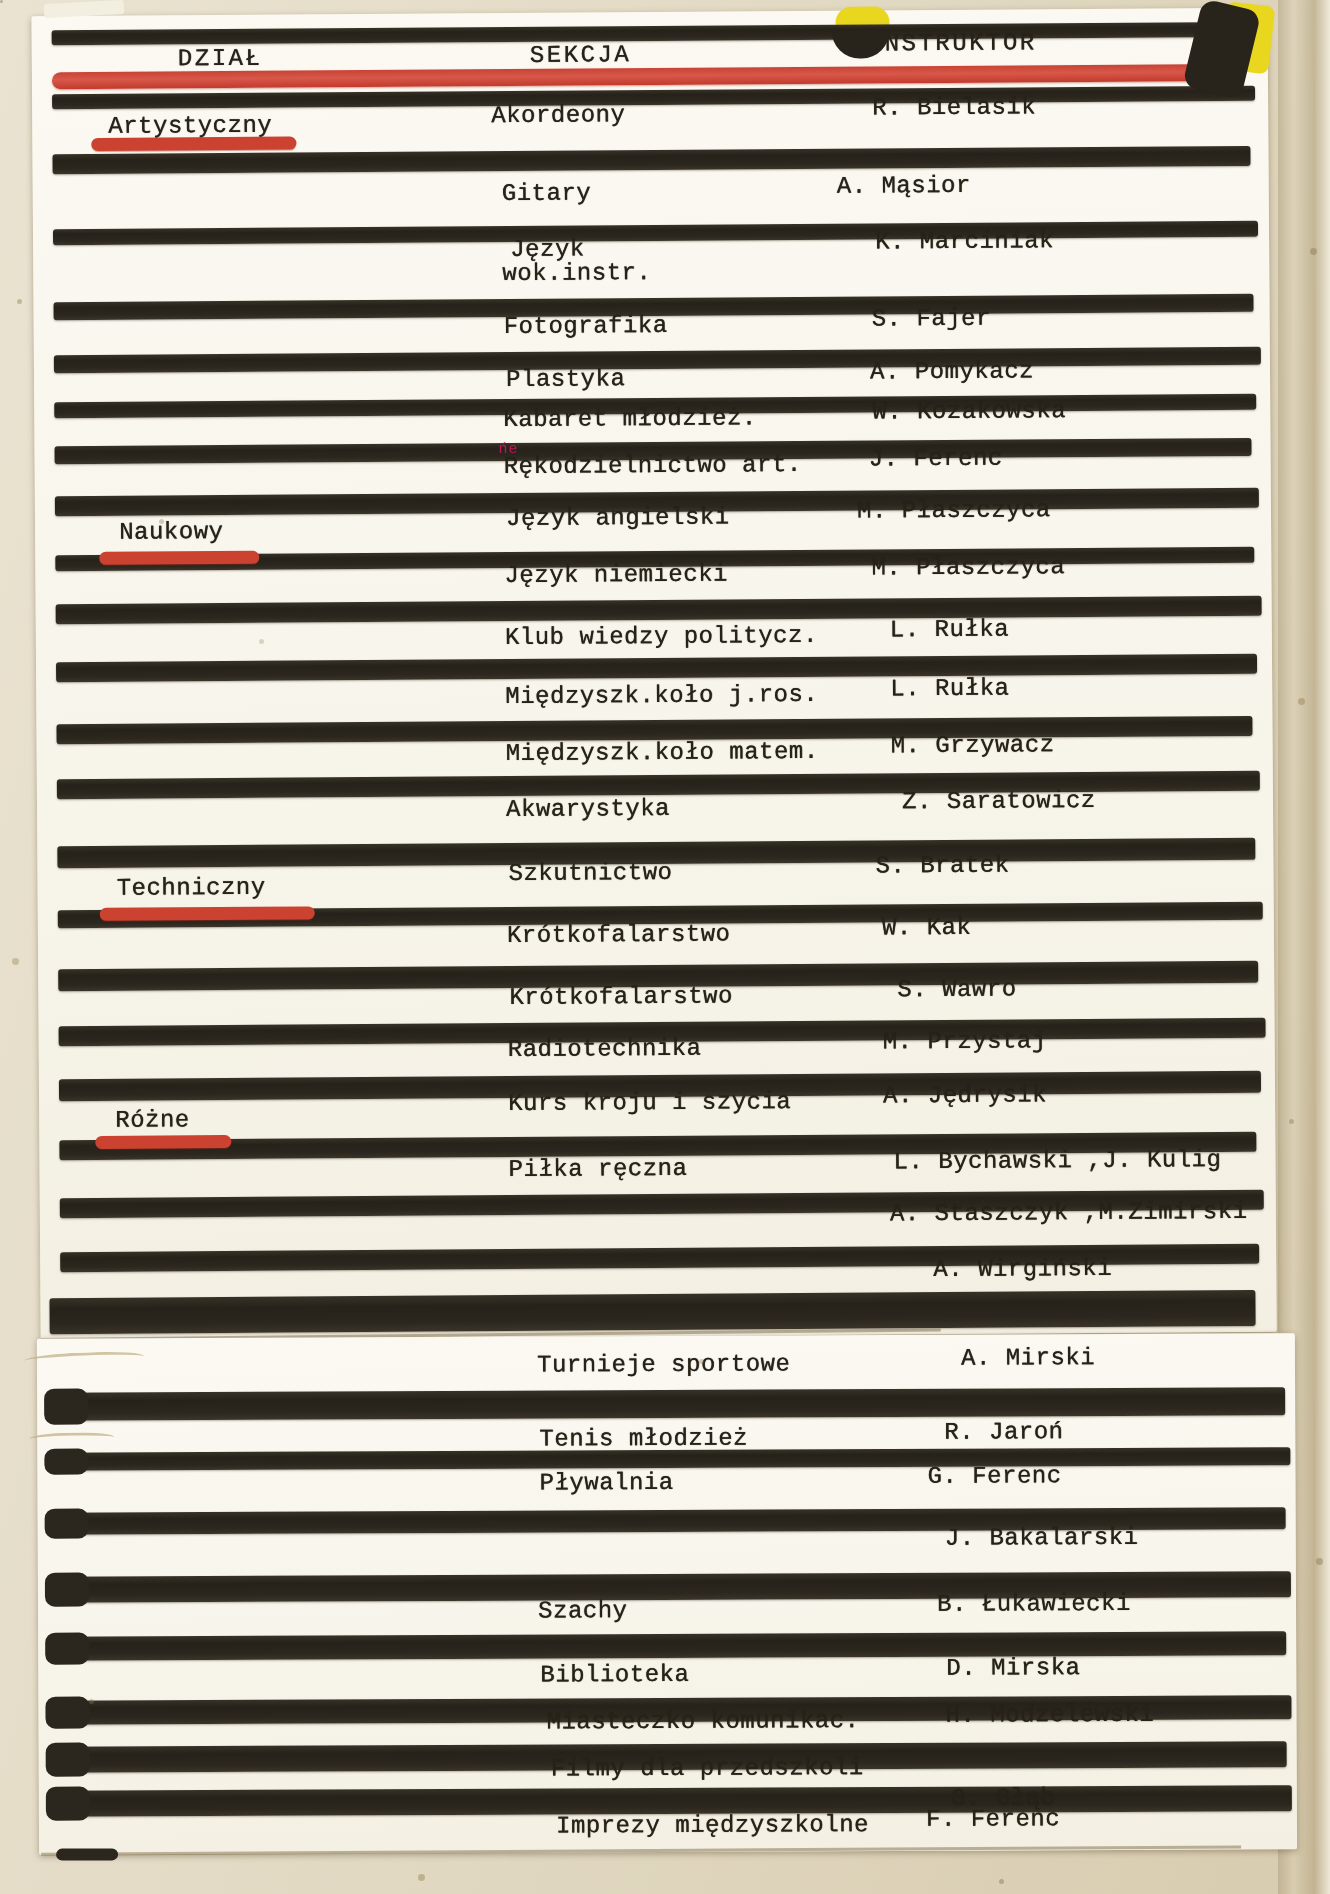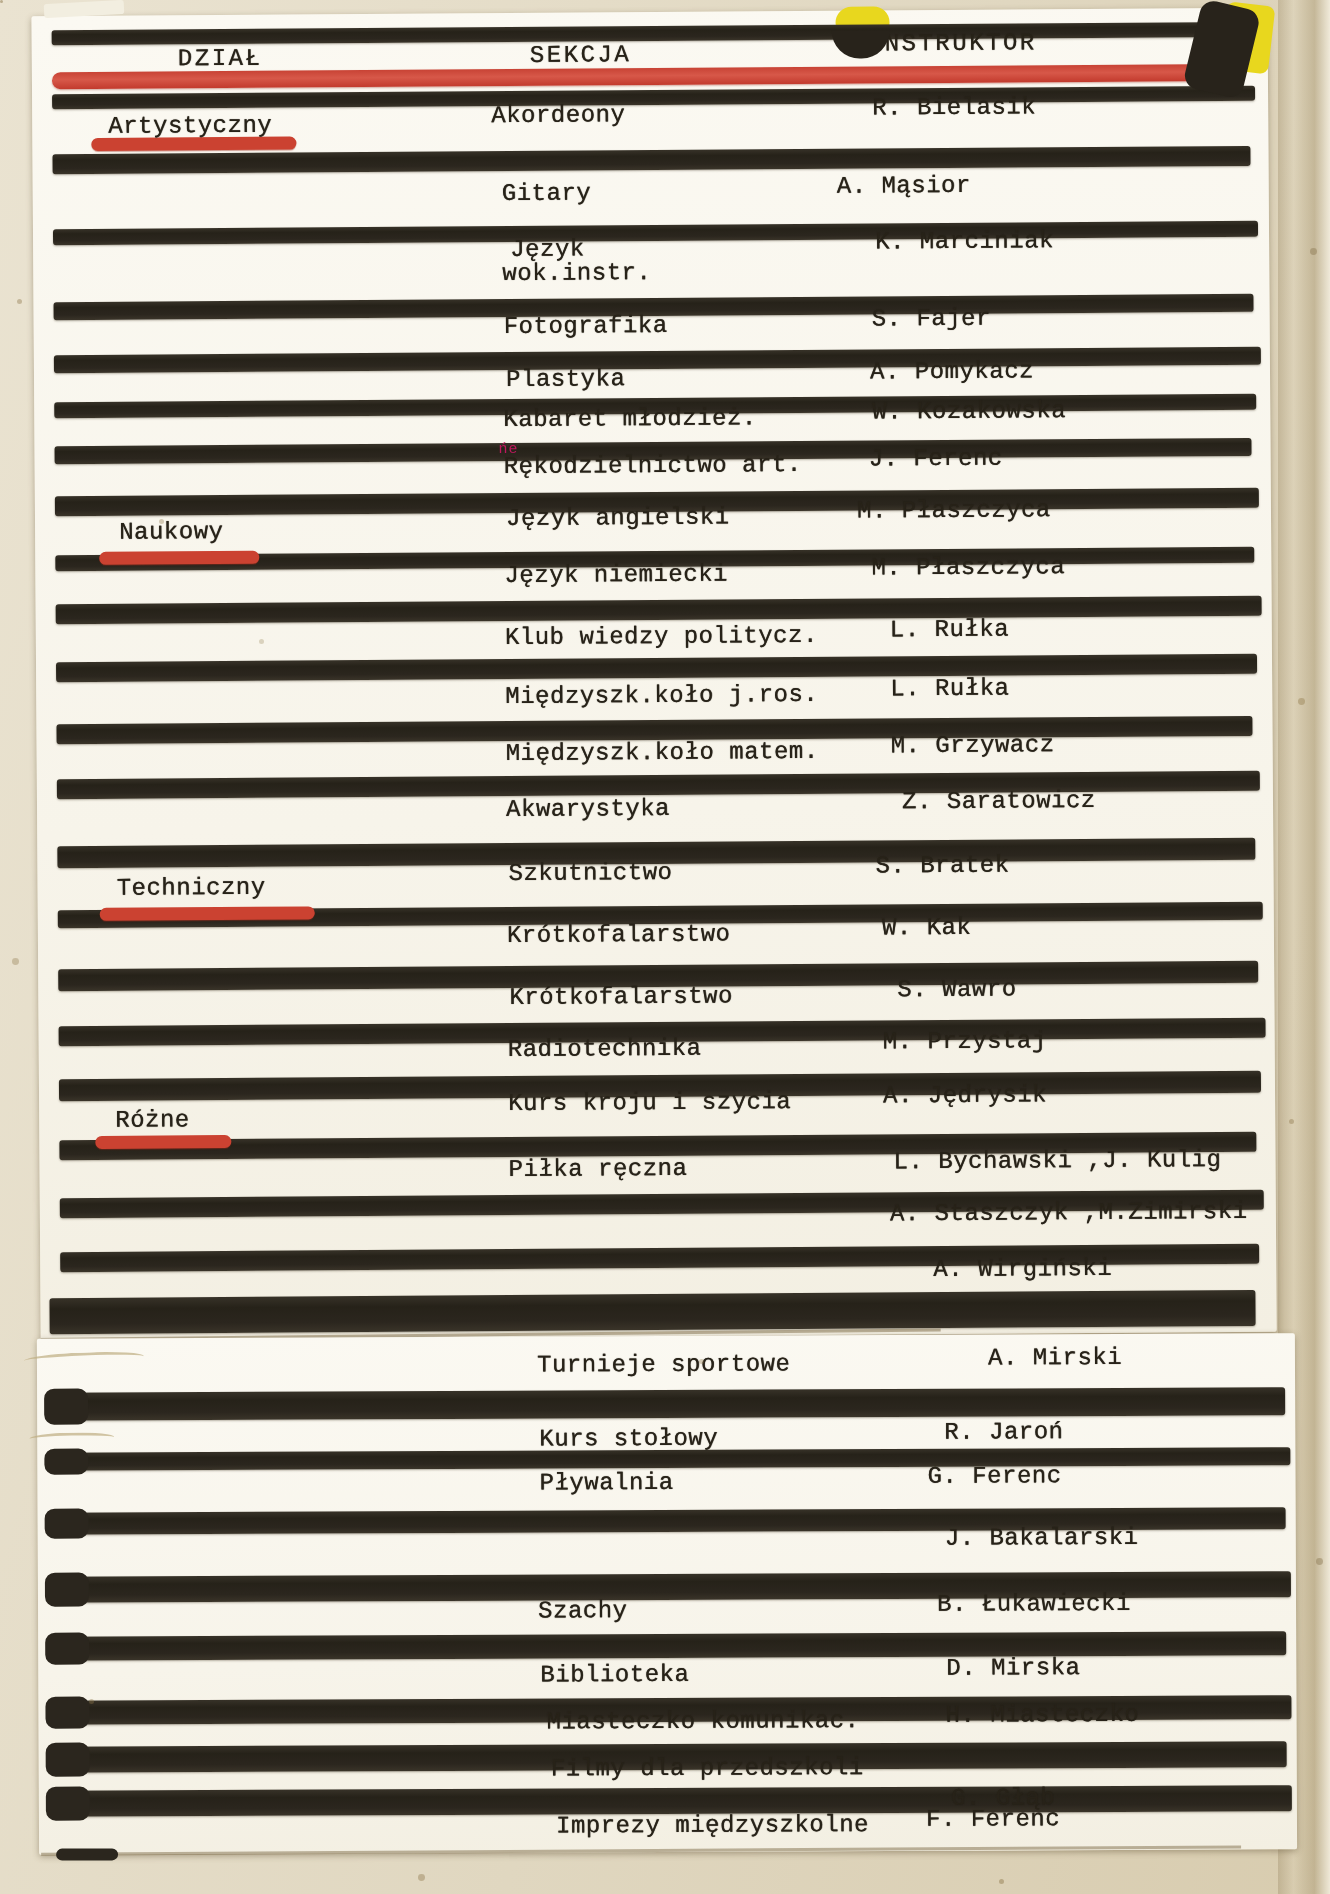--- a/index.html
+++ b/index.html
@@ -250,26 +250,26 @@
       <div class="stripe s2" style="left: 48px; top: 1510px; height: 22px; width: 1238px;"></div>
       <div class="stripe s2" style="left: 48px; top: 1574px; height: 26px; width: 1243px;"></div>
       <div class="stripe s2" style="left: 48px; top: 1634px; height: 24px; width: 1238px;"></div>
       <div class="stripe s2" style="left: 48px; top: 1698px; height: 24px; width: 1243px;"></div>
       <div class="stripe s2" style="left: 48px; top: 1744px; height: 26px; width: 1238px;"></div>
       <div class="stripe s2" style="left: 48px; top: 1788px; height: 26px; width: 1243px;"></div>
   <div class="row">
 
     <span class="cell sec" style="left: 538px; top: 1352px;">Turnieje sportowe</span>
 
-    <span class="cell ins" style="left: 989px; top: 1347px;">A. Mirski</span>
-  </div>
-
-  <div class="row">
-
-    <span class="cell sec" style="left: 540px; top: 1426px;">Kurs stołowy</span>
+    <span class="cell ins" style="left: 962px; top: 1347px;">A. Mirski</span>
+  </div>
+
+  <div class="row">
+
+    <span class="cell sec" style="left: 540px; top: 1426px;">Tenis młodzież</span>
 
     <span class="cell ins" style="left: 945px; top: 1421px;">R. Jaroń</span>
   </div>
 
   <div class="row">
 
     <span class="cell sec" style="left: 540px; top: 1470px;">Pływalnia</span>
 
     <span class="cell ins" style="left: 928px; top: 1465px;">G. Ferenc</span>
   </div>
@@ -290,21 +290,21 @@
 
     <span class="cell sec" style="left: 540px; top: 1662px;">Biblioteka</span>
 
     <span class="cell ins" style="left: 946px; top: 1657px;">D. Mirska</span>
   </div>
 
   <div class="row">
 
     <span class="cell sec" style="left: 546px; top: 1709px;">Miasteczko komunikac.</span>
 
-    <span class="cell ins" style="left: 945px; top: 1704px;">H. Miasteczko</span>
+    <span class="cell ins" style="left: 945px; top: 1704px;">H. Modzelewski</span>
   </div>
 
   <div class="row">
 
     <span class="cell sec" style="left: 550px; top: 1756px;">Filmy dla przedszkoli</span>
 
     <span class="cell ins" style="left: 950px; top: 1751px; margin-top: 36px;">G. Głąb</span>
   </div>
 
   <div class="row">

